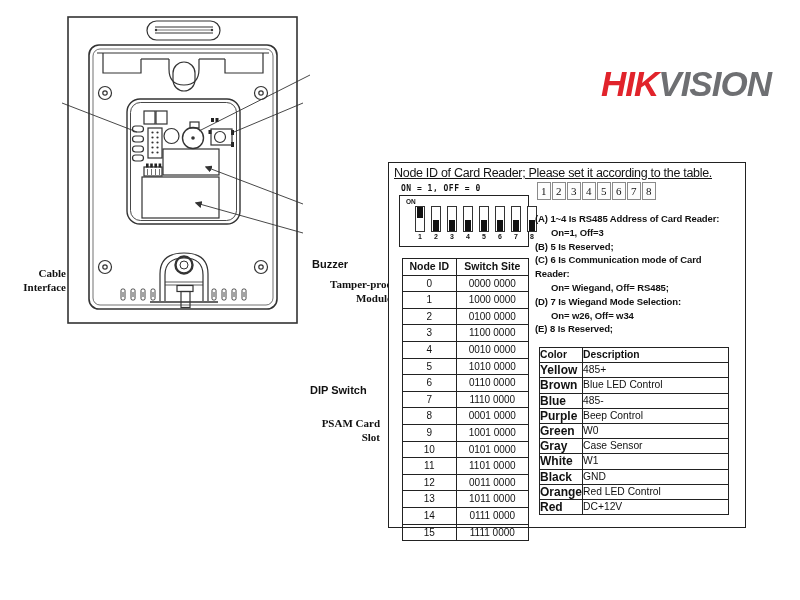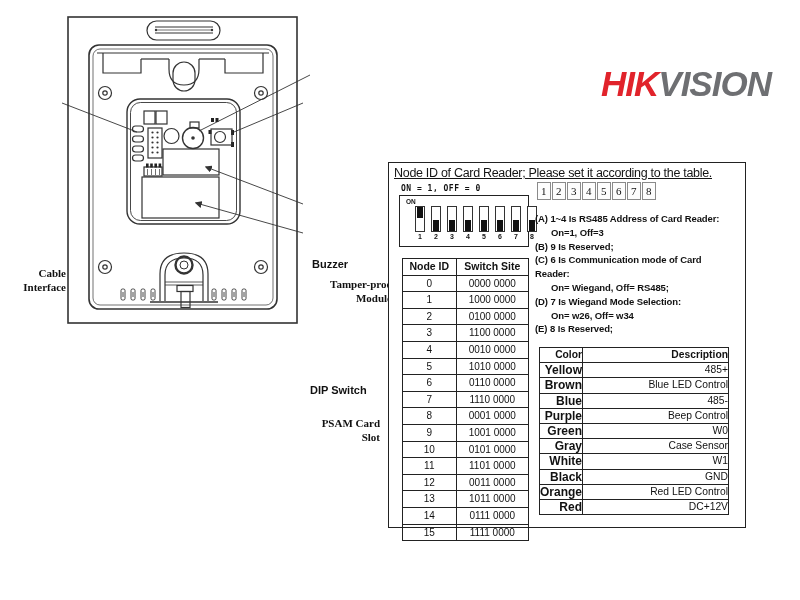--- a/index.html
+++ b/index.html
@@ -32,21 +32,21 @@
   
   table{border-collapse:collapse;}
   .node-table{position:absolute;left:13px;top:95px;width:127px;
               font-size:10px;border:1.8px solid #222;}
   .node-table th,.node-table td{border:1px solid #222;text-align:center;
               padding:1px;height:13.6px;line-height:13.6px;}
   .node-table th{font-size:10.5px;}
   .node-table col.c1{width:54px;} .node-table col.c2{width:73px;}
   .color-table{position:absolute;left:150px;top:184px;width:190px;
               font-size:10.3px;border:1.6px solid #222;}
-  .color-table th,.color-table td{border:1px solid #222;text-align:right;
+  .color-table th,.color-table td{border:1px solid #222;text-align:left;
               padding:0;height:14.2px;line-height:14.2px;}
   .color-table td.cname{font-weight:bold;font-size:12px;}
   .color-table col.c1{width:36px;} .color-table col.c2{width:154px;}
   
   .pin-boxes{position:absolute;left:148px;top:19px;display:flex;}
   .pin-box{width:11.5px;height:16px;border:1px solid #8a8a8a;margin-right:1.5px;
            font-family:"Liberation Serif",serif;font-size:11px;display:flex;
            align-items:center;justify-content:center;background:#fdfdfd;}
   
   .notes{position:absolute;left:146px;top:49px;width:210px;}
@@ -358,21 +358,21 @@
       <div class="pin-box">4</div>
       <div class="pin-box">5</div>
       <div class="pin-box">6</div>
       <div class="pin-box">7</div>
       <div class="pin-box">8</div>
     </div>
 
   <div class="notes" id="notes">
       <div class="note-line">(A) 1~4 Is RS485 Address of Card Reader:</div>
       <div class="note-line ind">On=1, Off=3</div>
-      <div class="note-line">(B) 9 Is Reserved;</div>
+      <div class="note-line">(B) 5 Is Reserved;</div>
       <div class="note-line">(C) 6 Is Communication mode of Card</div>
       <div class="note-line">Reader:</div>
       <div class="note-line ind">On= Wiegand, Off= RS485;</div>
       <div class="note-line">(D) 7 Is Wiegand Mode Selection:</div>
       <div class="note-line ind">On= w26, Off= w34</div>
       <div class="note-line">(E) 8 Is Reserved;</div>
     </div>
 
   <table class="color-table">
     <colgroup>

